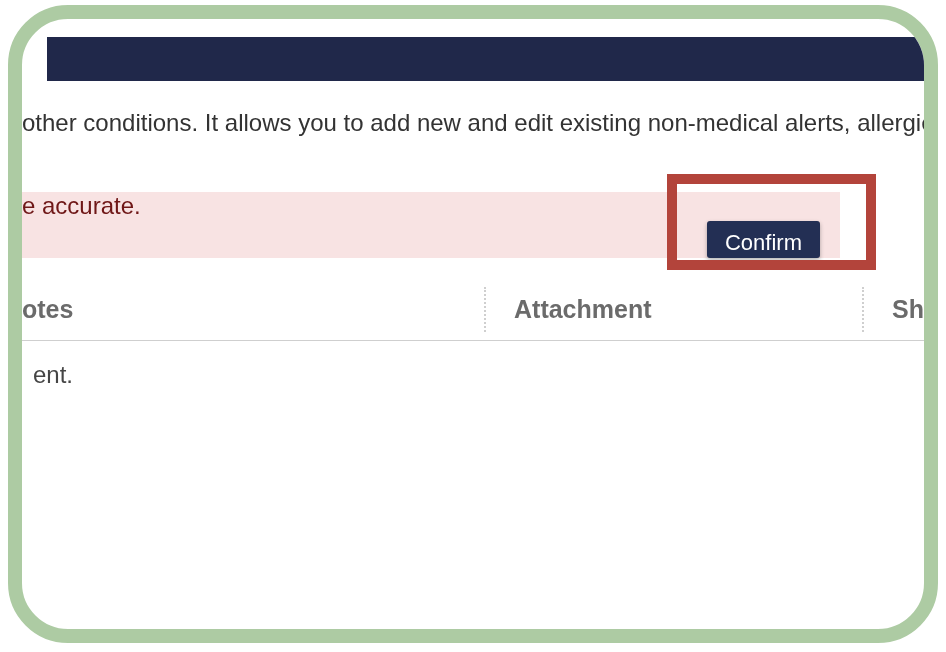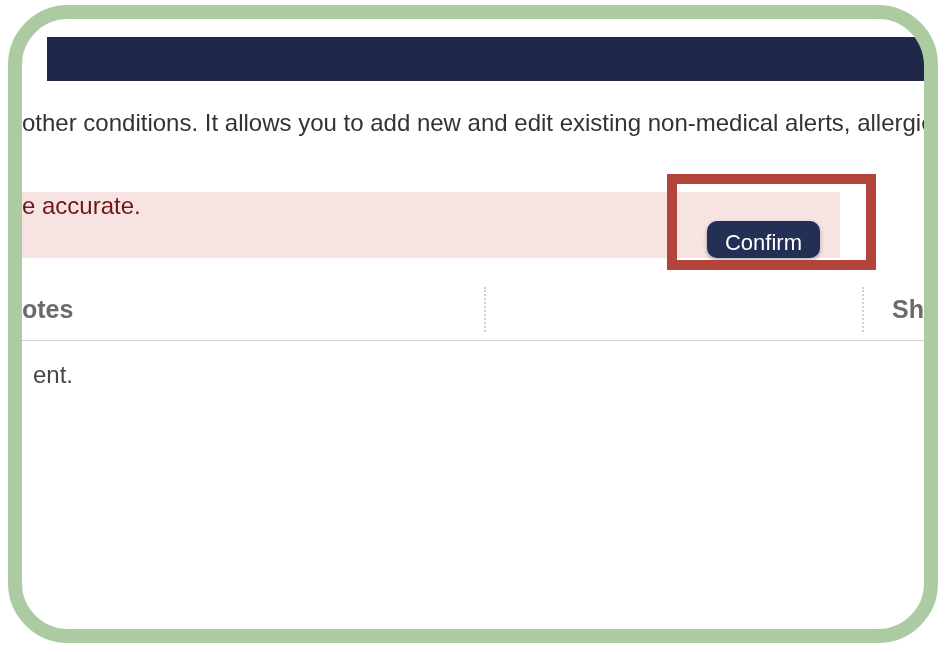--- a/index.html
+++ b/index.html
@@ -67,21 +67,21 @@
       height: 96px;
       border: 10px solid #b3443b;
       background: transparent;
       z-index: 3;
       pointer-events: none;
     }
     .confirm-button {
       background: #232f54;
       color: #ffffff;
       border: none;
-      border-radius: 10px;
+      border-radius: 3px;
       padding: 9px 18px;
       font-size: 22px;
       font-weight: 400;
       cursor: pointer;
       box-shadow: 0 2px 4px rgba(0,0,0,0.3);
       z-index: 2;
       position: relative;
       margin-top: 29px;
     }
     .table-header {
@@ -149,19 +149,20 @@
     <div class="alert-bar">
       <span class="alert-text">e accurate.</span>
       <button class="confirm-button">Confirm</button>
     </div>
 
     <div class="highlight-box"></div>
 
     <div class="table-header">
       <span class="th th-notes">otes</span>
       <span class="divider div1"></span>
+      <span class="th th-attach">Attachment</span>
       <span class="divider div2"></span>
       <span class="th th-shared">Sha</span>
     </div>
 
     <div class="row-text">ent.</div>
   </div>
 </div>
 
 </body></html>

